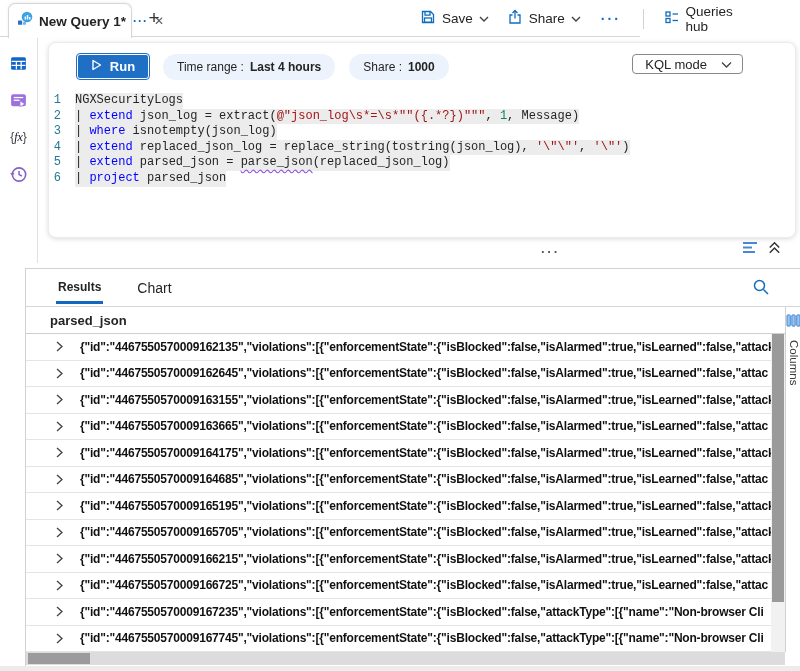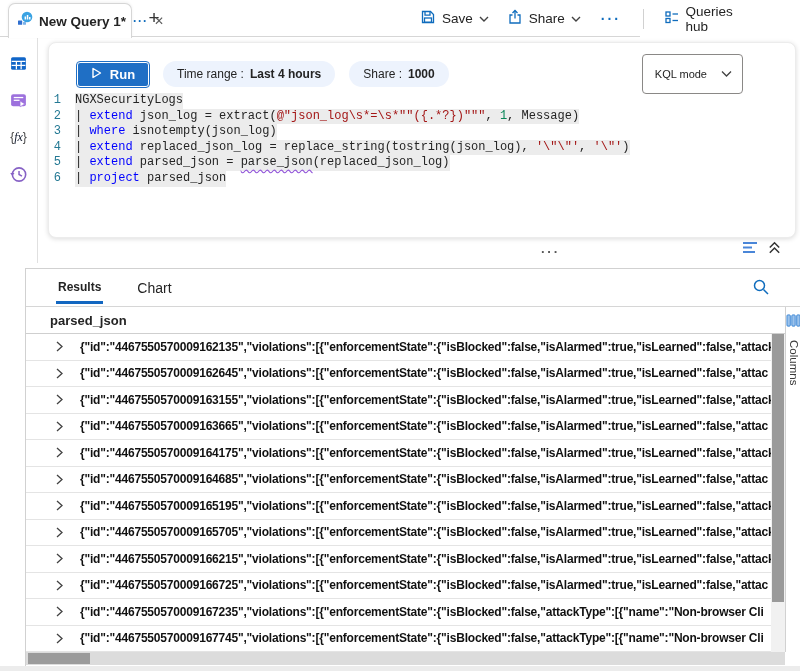--- a/index.html
+++ b/index.html
@@ -31,30 +31,30 @@
     border-right:1px solid #e0e0e0; background:#fff; display:flex;
     flex-direction:column; align-items:center; padding-top:16px; gap:17px; }
   .sb-icon { width:20px; height:20px; display:flex; align-items:center; justify-content:center; cursor:pointer; }
   .fx-icon { font-size:12px; color:#444; white-space:nowrap; }
   .fx-icon i { color:#0f172a; font-size:12px; font-family:Liberation Serif, serif; }
 
   
   .card { position:absolute; left:48px; top:42px; width:748px; height:196px;
     background:#fff; border:1px solid #ececec; border-radius:8px;
     box-shadow:0 1px 5px rgba(0,0,0,.14); }
-  .card-toolbar { display:flex; align-items:center; padding:11px 14px 8px 28px; gap:14px; }
+  .card-toolbar { display:flex; align-items:flex-start; padding:11px 14px 8px 28px; gap:14px; }
   .run-btn { display:flex; align-items:center; justify-content:center; gap:8px;
     width:72px; height:25px; background:#1f6fc5; color:#fff; font-size:13px; font-weight:600;
     border:1px solid #fff; outline:1.5px solid #1f6fc5; border-radius:3px; cursor:pointer; }
   .pill { display:flex; align-items:center; gap:6px; height:26px; padding:0 14px;
     background:#edf3fd; border-radius:13px; font-size:12px; color:#242424; cursor:pointer; white-space:nowrap; }
   .pill b { font-weight:700; }
   .mode-select { margin-left:auto; margin-right:38px; display:flex; align-items:center; gap:14px;
-    height:40px; padding:0 10px 0 12px; border:1px solid #8a8886; border-radius:4px;
-    font-size:11px; background:#fff; cursor:pointer; }
+    height:20px; padding:0 10px 0 12px; border:1px solid #8a8886; border-radius:4px;
+    font-size:13px; background:#fff; cursor:pointer; }
 
   
   .editor { position:absolute; top:50px; left:0; right:8px; bottom:8px; overflow:hidden; cursor:text; }
   .code-line { display:flex; font-family:"Liberation Mono","DejaVu Sans Mono",monospace;
     font-size:12px; line-height:15.6px; }
   .line-num { width:26px; text-align:right; padding-right:14px; color:#237893; flex:0 0 auto; }
   .line-content { white-space:pre; background:#ececec; }
   .tok-k { color:#0000ff; }
   .tok-s { color:#a31515; }
   .tok-n { color:#098658; }

